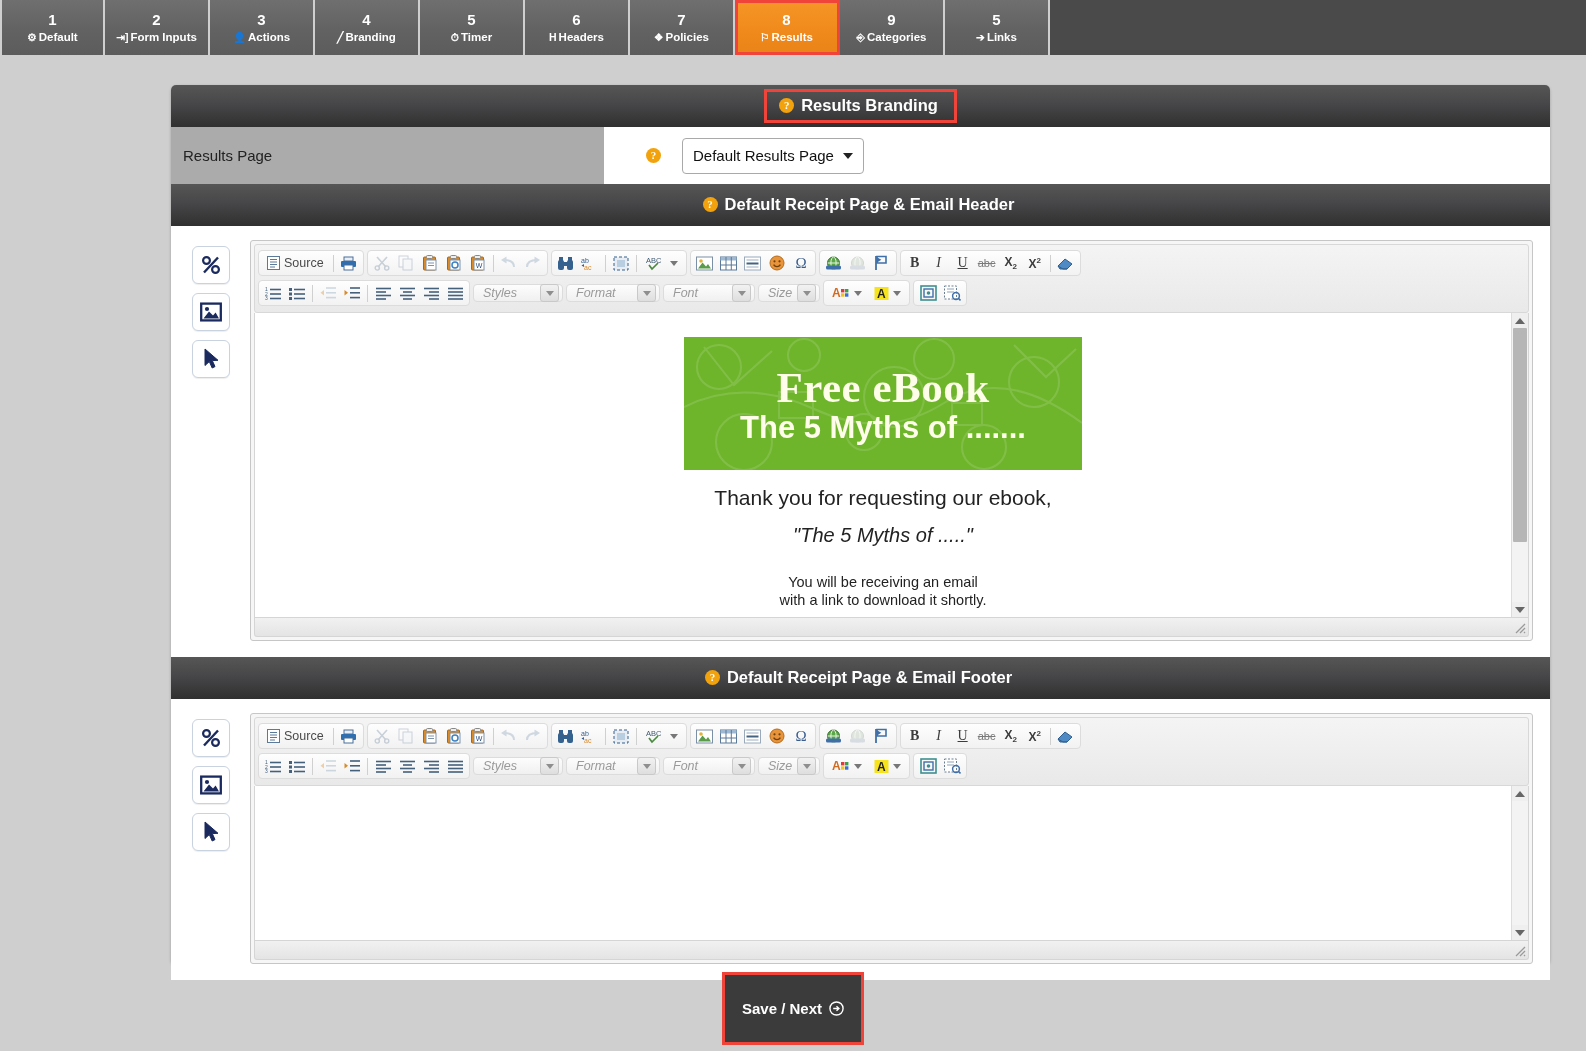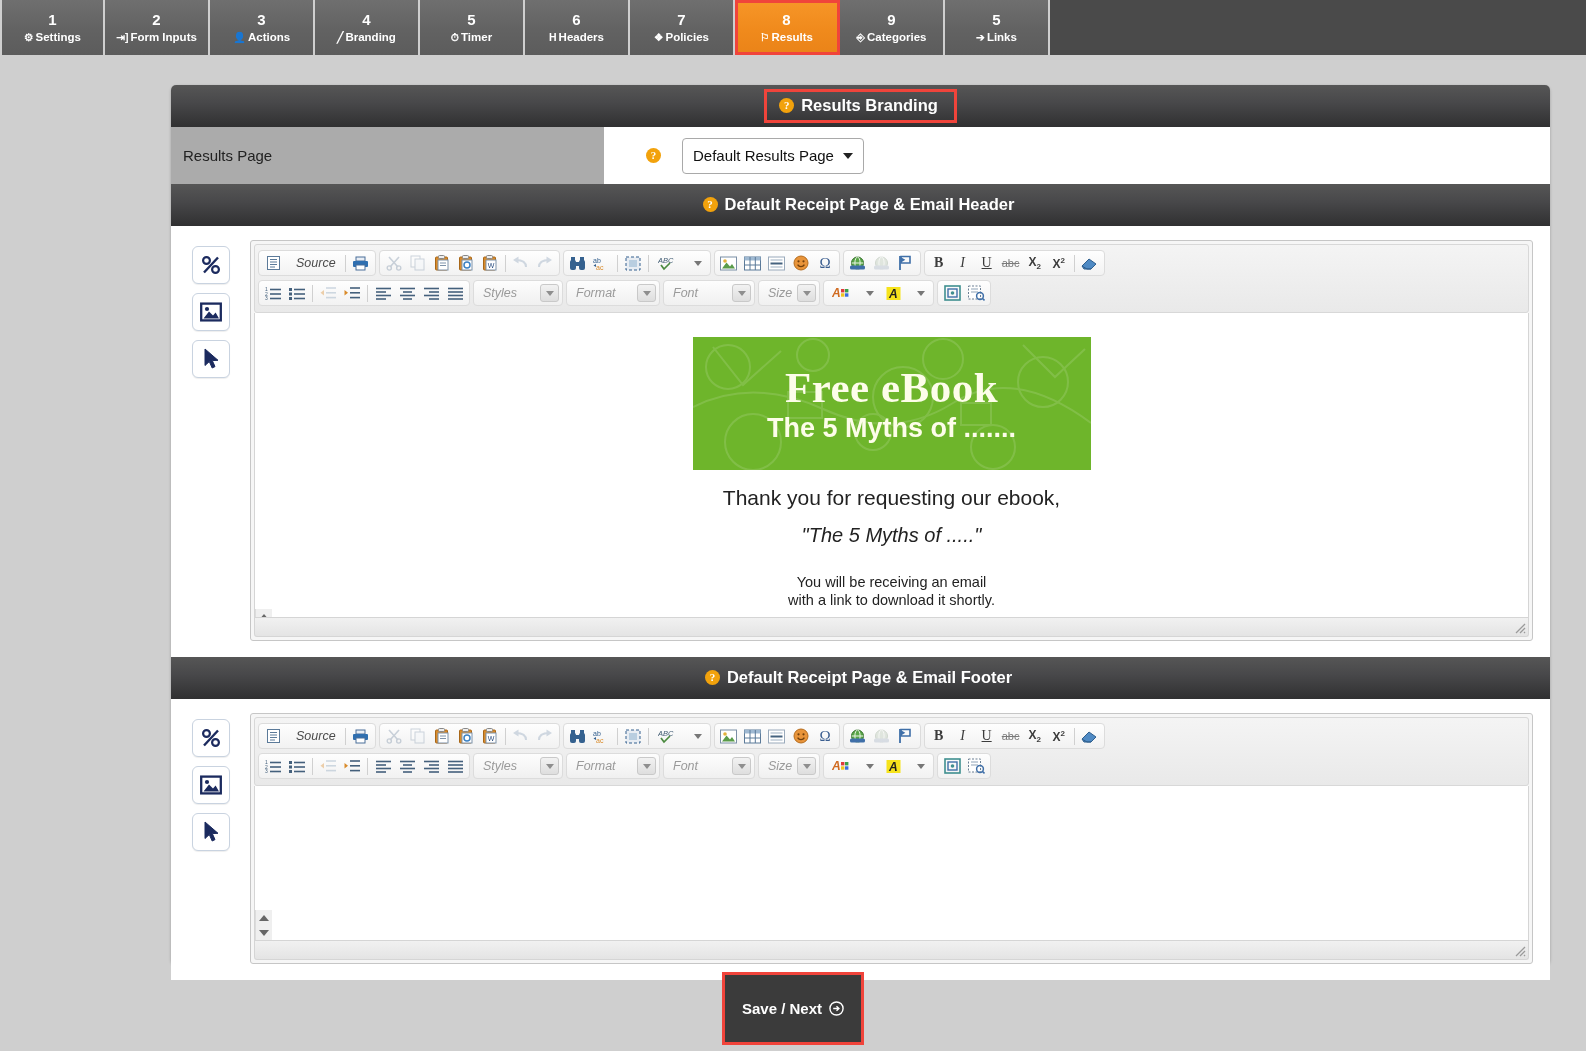--- a/index.html
+++ b/index.html
@@ -94,46 +94,45 @@
     border:1px solid #d8d8d8; border-radius:3px; padding:3px 3px 4px 3px;
   }
   .ck-rowt { display:flex; align-items:center; flex-wrap:nowrap; gap:0px; }
   .grp {
     display:flex; align-items:center;
     background:linear-gradient(180deg,#fefefe,#f2f2f2);
     border:1px solid #dcdcdc; border-radius:4px;
     margin:2px 3px 2px 0; padding:1px 2px; height:26px;
   }
   .tb { width:24px; height:22px; display:flex; align-items:center; justify-content:center; cursor:pointer; border-radius:3px; }
-  .tb.wide { width:auto; padding:0 6px; font-size:12.5px; color:#4a4a4a; gap:16px;font-style:italic; }
+  .tb.wide { width:auto; padding:0 6px; font-size:12.5px; color:#4a4a4a; gap:4px; }
   .tb.dis { opacity:.38; }
   .sep { width:1px; height:17px; background:#d0d0d0; margin:0 3px; }
 
   .combo {
     display:flex; align-items:center; justify-content:space-between;
     background:linear-gradient(180deg,#fdfdfd,#f0f0f0);
     border:1px solid #dcdcdc; border-radius:4px;
-    height:26px; margin:2px 3px 2px 0; padding-left:9px; cursor:pointer;
+    height:18px; margin:2px 3px 2px 0; padding-left:9px; cursor:pointer;
     color:#9a9a9a; font-style:italic; font-size:12.5px;
   }
   .combo .cb-arrow {
     width:19px; height:18px; margin:0 3px; border:1px solid #c9c9c9; border-radius:3px;
     background:linear-gradient(180deg,#f2f2f2,#dedede);
     display:flex; align-items:center; justify-content:center;
   }
   .combo .cb-arrow i {
     border-left:4px solid transparent; border-right:4px solid transparent;
     border-top:5px solid #8e8e8e; display:block;
   }
 
   .ck-body {
     background:#fff; border:1px solid #d5d5d5; border-top:none;
     height:305px; position:relative; overflow:hidden;
     display:flex;
-    flex-direction:column;
   }
   .ck-content { flex:1; position:relative; background:#fff; padding-top:3px; }
   .scroll {
     width:17px; background:#f0f0f0; border-left:1px solid #dcdcdc;
     display:flex; flex-direction:column; justify-content:space-between; align-items:center;
     cursor:pointer;
   }
   .sc-arrow { width:100%; height:15px; background:#efefef; display:flex; align-items:center; justify-content:center; }
   .sc-arrow i.up { border-left:5px solid transparent; border-right:5px solid transparent; border-bottom:6px solid #666; }
   .sc-arrow i.dn { border-left:5px solid transparent; border-right:5px solid transparent; border-top:6px solid #666; }
@@ -153,21 +152,21 @@
     background:#6eb52b; position:relative; overflow:hidden;
     display:flex; flex-direction:column; align-items:center; justify-content:center;
   }
   .banner .pat { position:absolute; inset:0; opacity:.13; }
   .banner .b1 {
     font-family:"Liberation Serif", serif; font-weight:bold; color:#fdfde9;
     font-size:43px; line-height:45px; position:relative; letter-spacing:.5px;
   }
   .banner .b2 {
     font-family:"Liberation Sans", sans-serif; font-weight:bold; color:#fdfde9;
-    font-size:27px; line-height:30px; position:relative; margin-top:3px;
+    font-size:31px; line-height:30px; position:relative; margin-top:3px;
   }
   .doc-p1 { text-align:center; font-size:21px; color:#222; margin-top:16px; font-family:"Liberation Sans", sans-serif; }
   .doc-p2 { text-align:center; font-size:20px; color:#222; margin-top:14px; font-style:italic; font-family:"Liberation Sans", sans-serif; }
   .doc-p3 { text-align:center; font-size:14.5px; color:#222; margin-top:26px; line-height:18px; }
 
   .save-wrap { position:absolute; left:0; right:0; top:975px; display:flex; justify-content:center; }
   .save-btn {
     background:#3b3b3b; color:#fff; font-weight:bold; font-size:15px;
     padding:25px 17px; border:none; cursor:pointer;
     outline:3px solid #f0443b; outline-offset:0;
@@ -175,21 +174,21 @@
     font-family:"Liberation Sans", sans-serif;
   }
   .circ-arrow { width:15px; height:15px; }
 </style>
 </head>
 <body>
 
 <div class="tabbar">
   <div class="tab">
     <span class="num">1</span>
-    <span class="lbl"><span class="ic">⚙</span><span>Settings</span></span>
+    <span class="lbl"><span class="ic">⚙</span><span>Default</span></span>
   </div>
   <div class="tab">
     <span class="num">2</span>
     <span class="lbl"><span class="ic">⇥]</span><span>Form Inputs</span></span>
   </div>
   <div class="tab">
     <span class="num">3</span>
     <span class="lbl"><span class="ic">👤</span><span>Actions</span></span>
   </div>
   <div class="tab">

